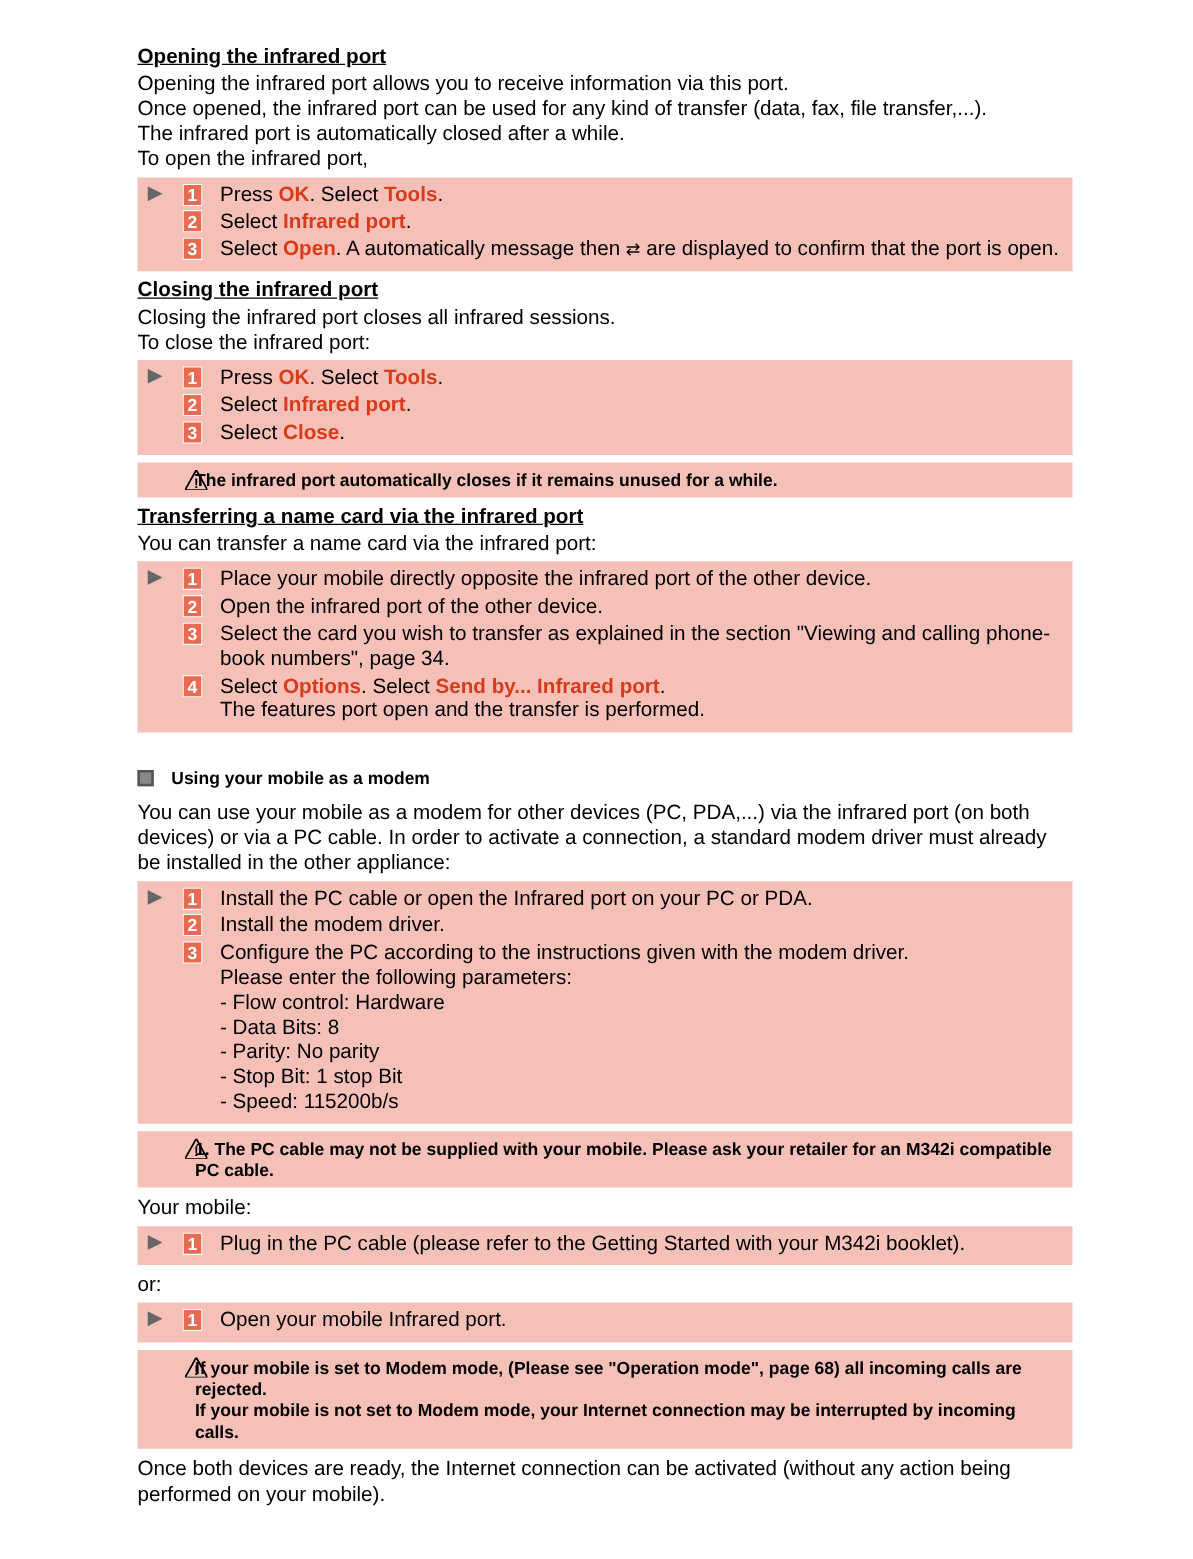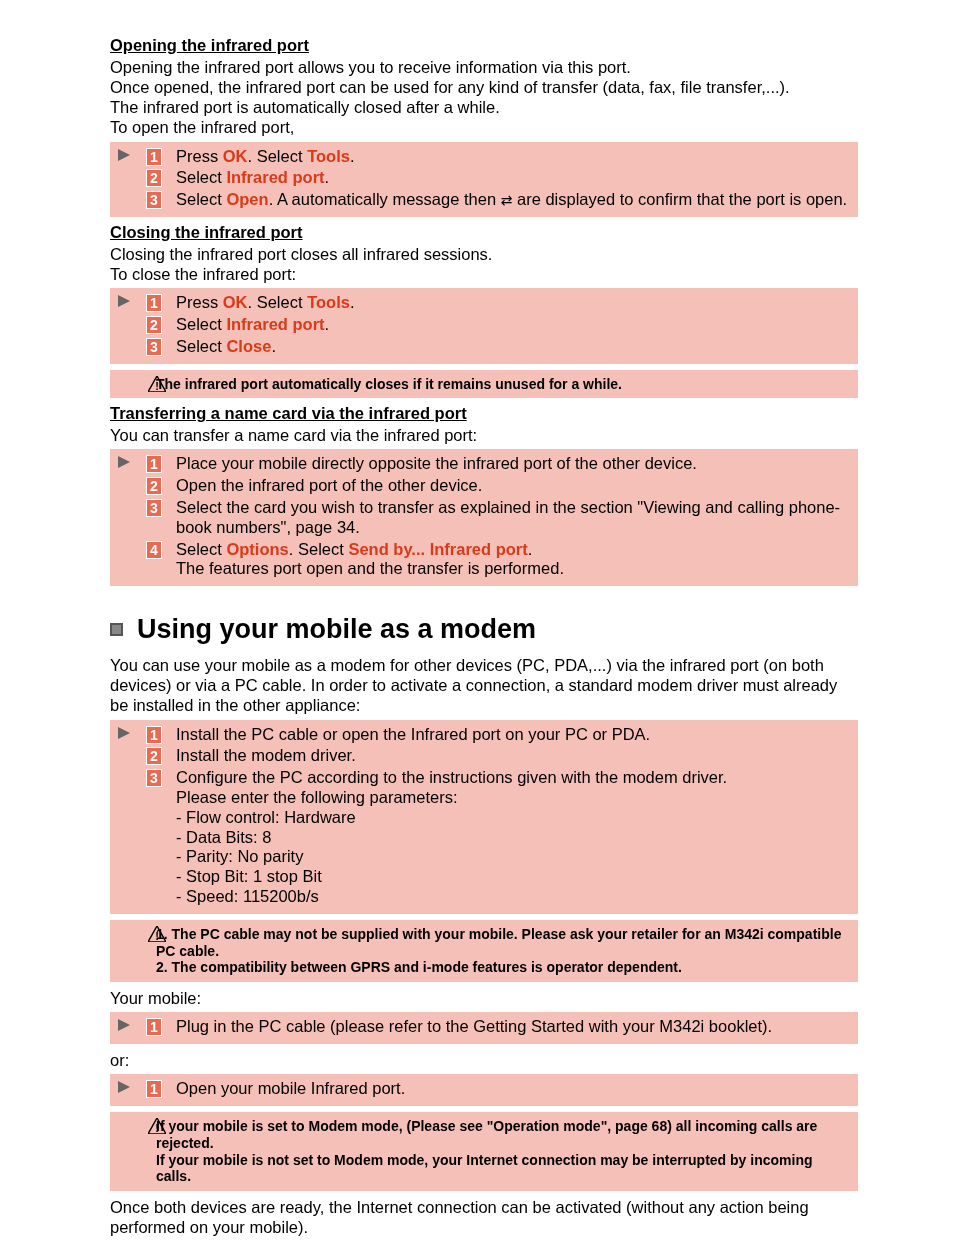--- a/index.html
+++ b/index.html
@@ -94,21 +94,21 @@
     margin: 28px 0 10px 0;
   }
   .square-bullet {
     width: 13px; height: 13px;
     background: #888;
     border: 2px solid #555;
     margin-right: 14px;
     flex-shrink: 0;
   }
   .section-title {
-    font-size: 27px;
+    font-size: 14px;
     font-weight: bold;
   }
   svg.tri { vertical-align: top; }
   svg.warn { vertical-align: top; }
 </style>
 </head>
 <body>
 
 <div class="page">
 
@@ -260,21 +260,20 @@
 
   <div class="note-block">
     <div class="note-icon">
       <svg class="warn" width="18" height="16">
           <polygon points="9,0 18,16 0,16" fill="none" stroke="#000" stroke-width="1.4"></polygon>
           <text x="9" y="14" font-size="11" text-anchor="middle" font-weight="bold">!</text>
         </svg>
     </div>
     <div class="note-text">
       <span>1. The PC cable may not be supplied with your mobile. Please ask your retailer for an M342i compatible PC cable.</span><br>
-      <span>2. The compatibility between GPRS and i-mode features is operator dependent.</span>
     </div>
   </div>
 
   <div class="para">Your mobile:</div>
 
   <div class="step-block">
     <div class="step-row">
       <div class="arrow-col">
         <svg class="tri" width="12" height="12">
             <polygon points="0,0 12,6 0,12" fill="#666"></polygon>

